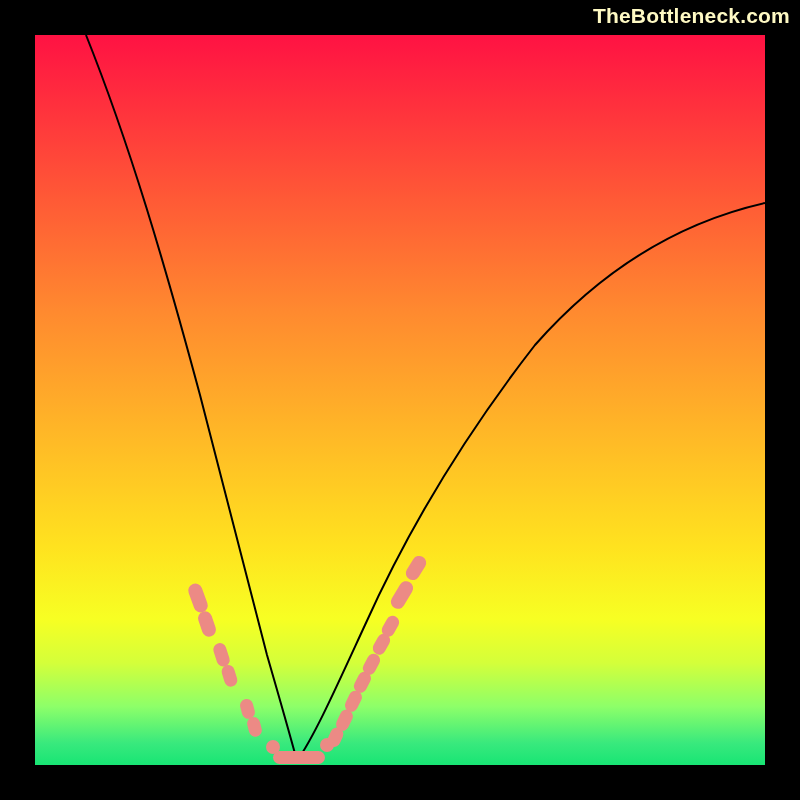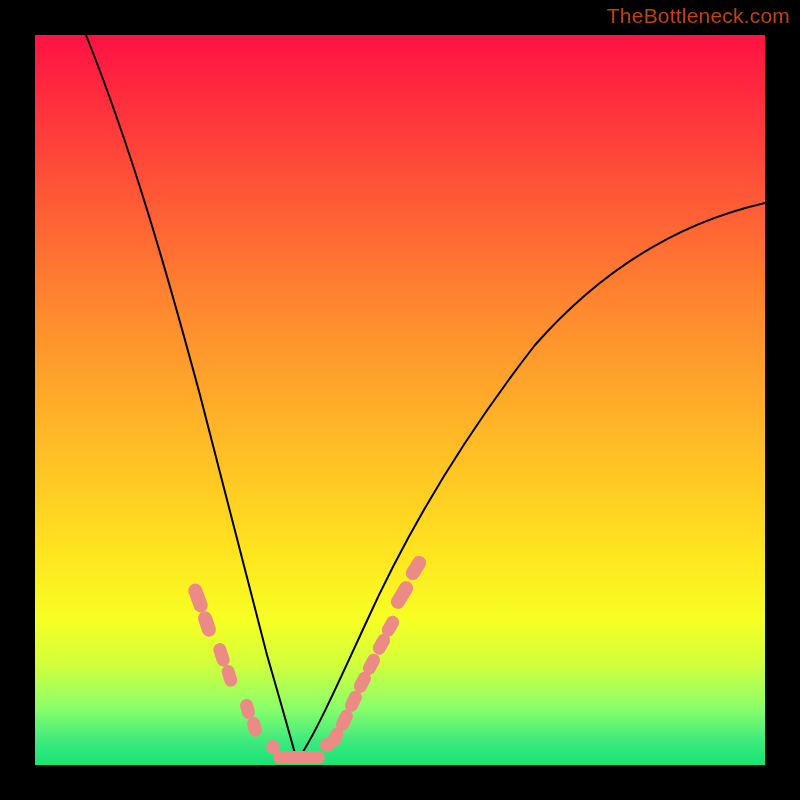--- a/index.html
+++ b/index.html
@@ -14,23 +14,23 @@
   .frame {
     position: relative;
     width: 800px;
     height: 800px;
     background: #000;
   }
   .watermark {
     position: absolute;
     top: 4px;
     right: 10px;
-    color: #c2410c;
+    color: #fef9c3;
     font-size: 21px;
-    font-weight: 400;
+    font-weight: 700;
     letter-spacing: 0.2px;
     z-index: 10;
   }
   .plot {
     position: absolute;
     left: 35px;
     top: 35px;
     width: 730px;
     height: 730px;
     

